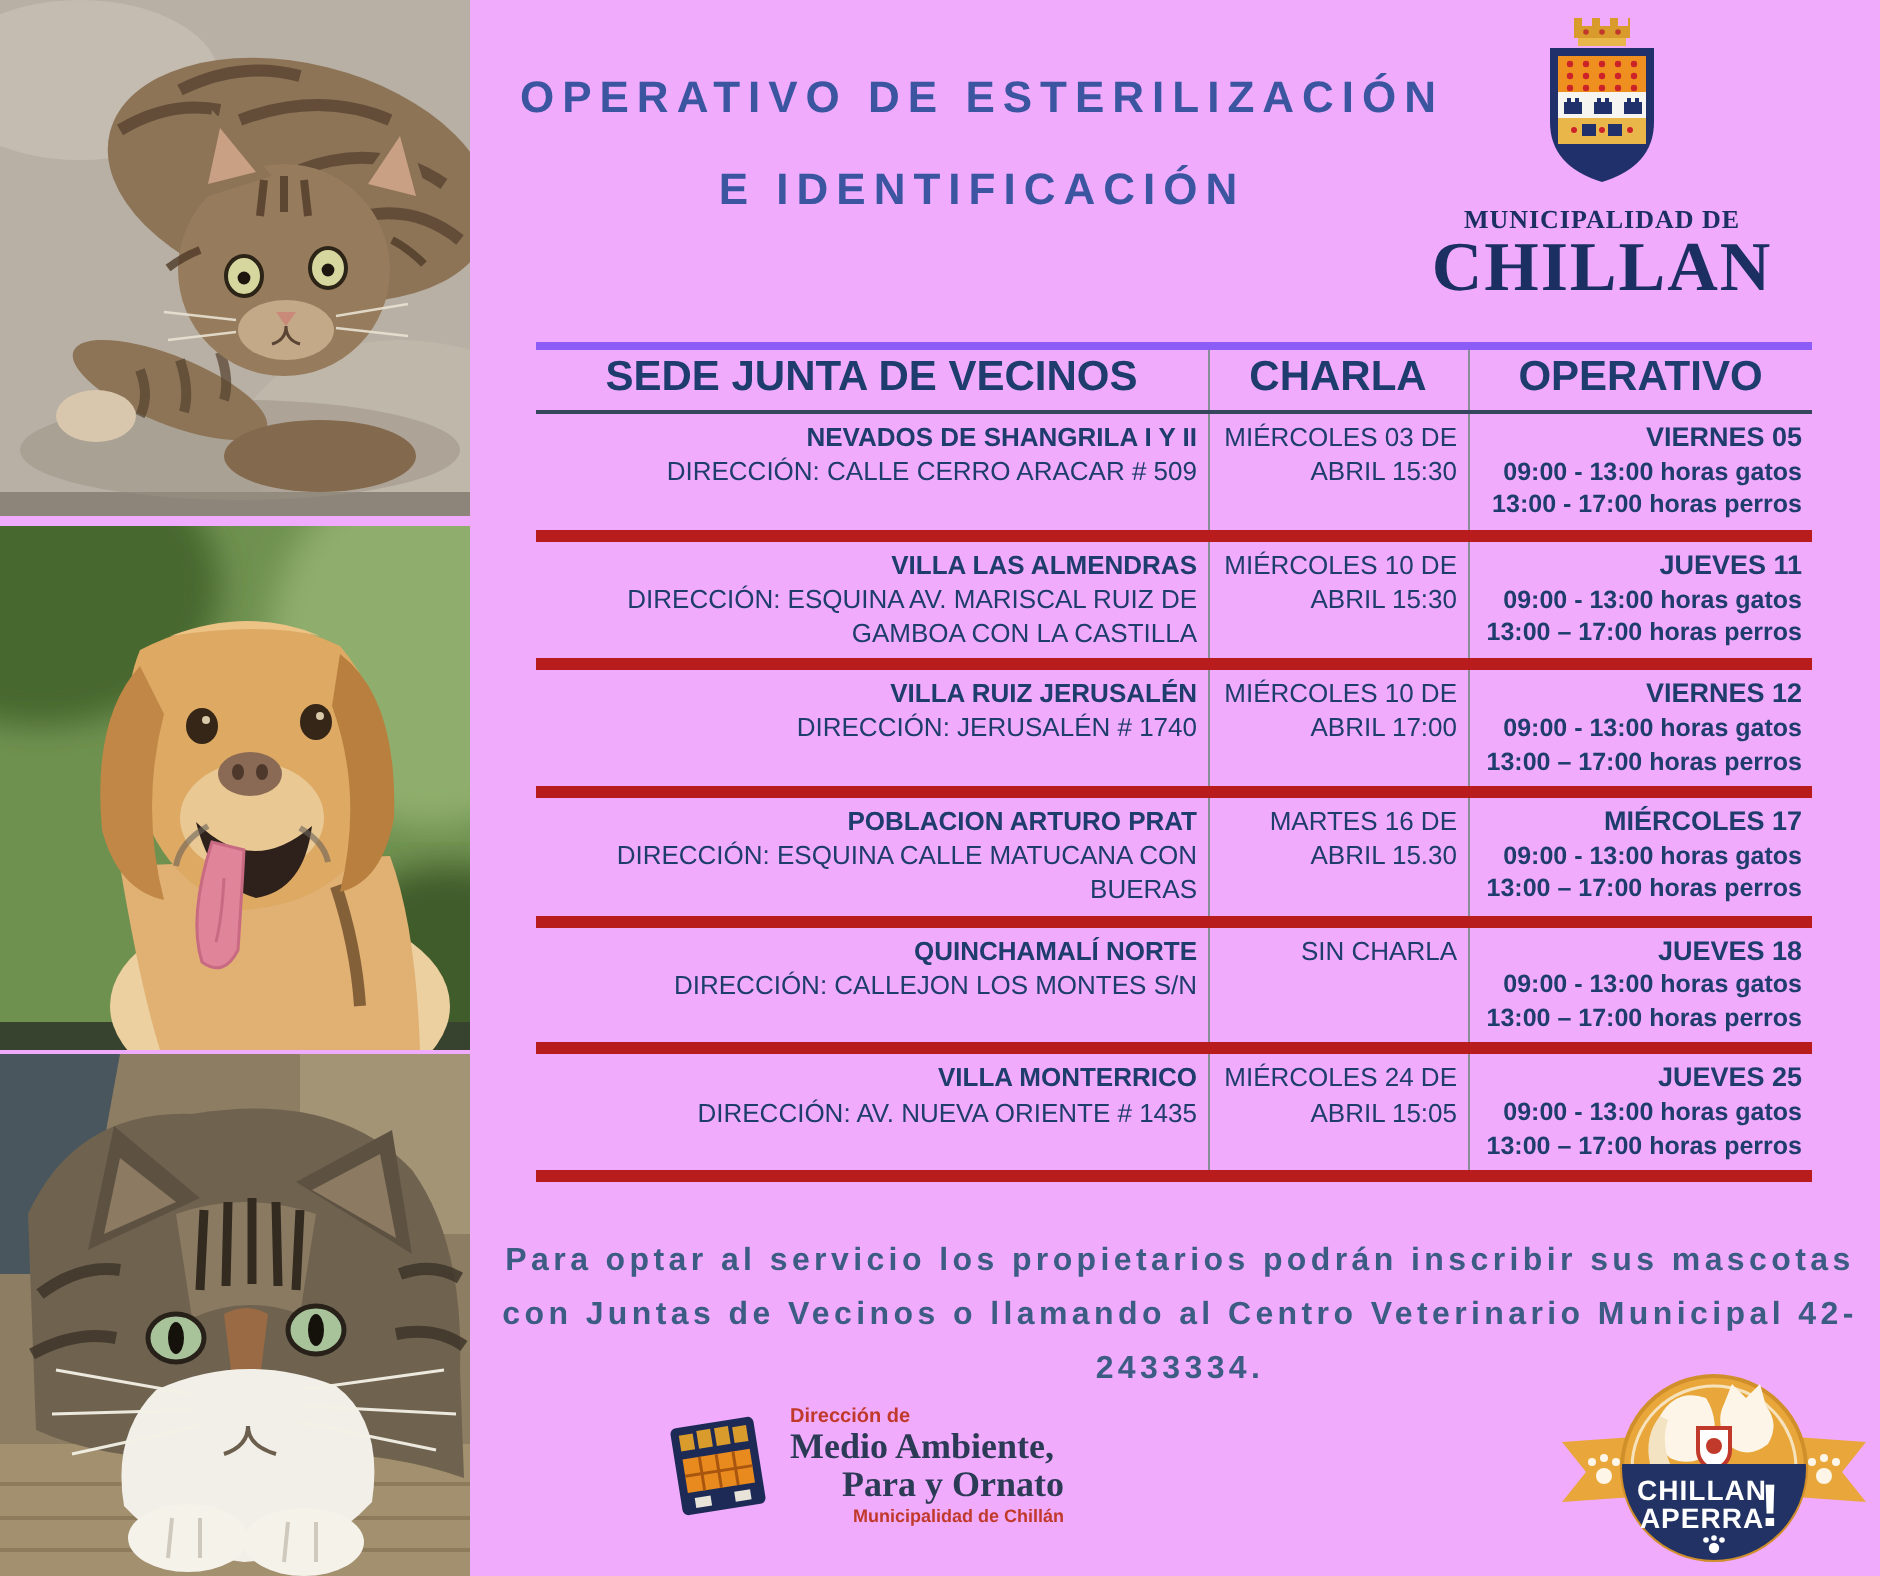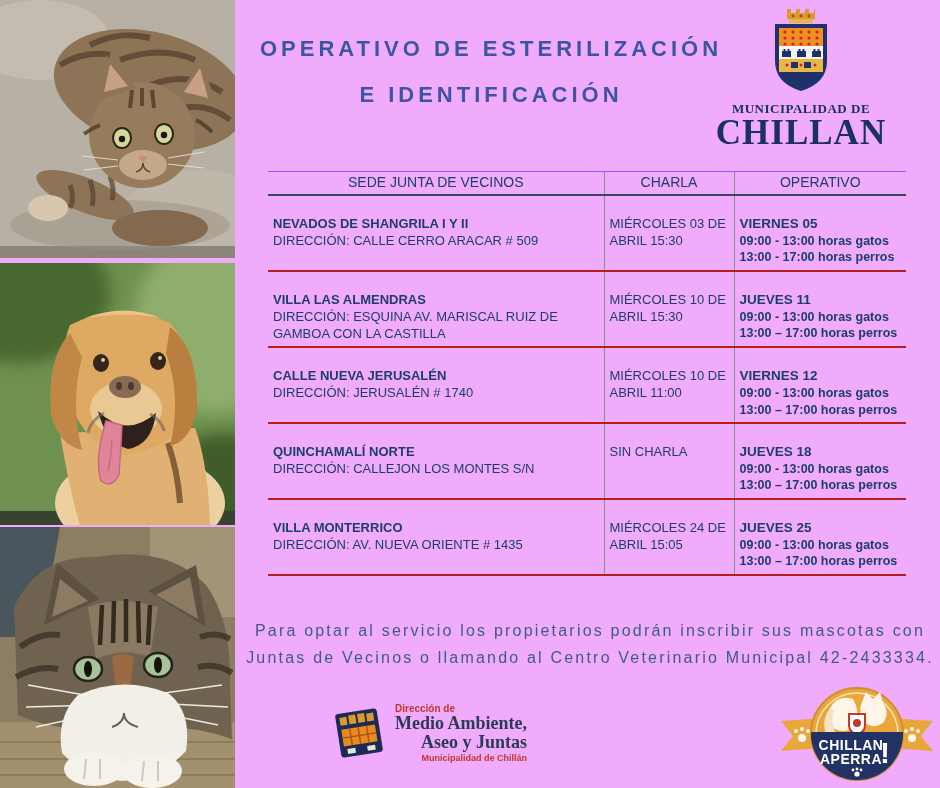--- a/index.html
+++ b/index.html
@@ -22,31 +22,31 @@
   
   .muni-logo { position:absolute; left:708px; top:6px; width:186px; text-align:center; }
   .muni-top { font-family:"Liberation Serif", serif; font-size:13px; font-weight:700; color:#1b2f63; letter-spacing:0.5px; margin-top:3px; }
   .muni-name { font-family:"Liberation Serif", serif; font-size:35px; font-weight:700; color:#1b2f63; letter-spacing:1px; margin-top:-4px; }
 
   
   table.schedule { position:absolute; left:268px; top:171px; width:638px; border-collapse:collapse; table-layout:fixed; color:#1e3c6e; }
   table.schedule col.c1 { width:336px; }
   table.schedule col.c2 { width:130px; }
   table.schedule col.c3 { width:172px; }
-  table.schedule th { font-size:14px; font-weight:400; padding:2px 2px 4px; border-top:1px solid #8b5cf6; border-bottom:2px solid #36465f; text-align:center; }
-  table.schedule td { vertical-align:top; text-align:left; padding:19px 5px 4px; border-bottom:2px solid #b91c1c; line-height:1.32; }
+  table.schedule th { font-size:21px; font-weight:700; padding:2px 2px 4px; border-top:4px solid #8b5cf6; border-bottom:2px solid #36465f; text-align:center; }
+  table.schedule td { vertical-align:top; text-align:right; padding:3px 5px 4px; border-bottom:6px solid #b91c1c; line-height:1.32; }
   table.schedule .col2b { border-left:1px solid #868d97; }
   .sede-name { font-size:13px; font-weight:700; }
   .sede-dir  { font-size:13px; font-weight:400; }
   .charla    { font-size:13px; }
   .op-day    { font-size:13.5px; font-weight:700; }
   .op-hours  { font-size:12.5px; font-weight:700; }
 
   
-  .note { position:absolute; left:244px; top:617px; width:692px; text-align:center; color:#3d5c84; font-size:16px; font-weight:400; letter-spacing:2.2px; line-height:1.7; }
+  .note { position:absolute; left:244px; top:617px; width:692px; text-align:center; color:#3d5c84; font-size:16px; font-weight:700; letter-spacing:2.2px; line-height:1.7; }
 
   
   .dept-logo { position:absolute; left:332px; top:703px; display:flex; align-items:flex-start; }
   .dept-text { margin-left:9px; }
   .dept-pre { color:#c0392b; font-size:10px; font-weight:700; }
   .dept-l1, .dept-l2 { font-family:"Liberation Serif", serif; font-size:18px; font-weight:700; color:#2b3a55; line-height:1.05; }
   .dept-l2 { padding-left:26px; }
   .dept-sub { color:#c0392b; font-size:9px; font-weight:700; text-align:right; margin-top:1px; }
 
   
@@ -284,26 +284,38 @@
           </td>
         <td class="col2b charla">MIÉRCOLES 10 DE ABRIL 15:30</td>
         <td class="col2b">
             <div class="op-day">JUEVES 11</div>
             <div class="op-hours">09:00 - 13:00 horas gatos</div>
             <div class="op-hours">13:00 – 17:00 horas perros</div>
           </td>
       </tr>
       <tr>
         <td>
-            <div class="sede-name">CALLE NUEVA JERUSALÉN</div>
+            <div class="sede-name">VILLA RUIZ JERUSALÉN</div>
             <div class="sede-dir">DIRECCIÓN: JERUSALÉN # 1740</div>
           </td>
-        <td class="col2b charla">MIÉRCOLES 10 DE ABRIL 11:00</td>
+        <td class="col2b charla">MIÉRCOLES 10 DE ABRIL 17:00</td>
         <td class="col2b">
             <div class="op-day">VIERNES 12</div>
+            <div class="op-hours">09:00 - 13:00 horas gatos</div>
+            <div class="op-hours">13:00 – 17:00 horas perros</div>
+          </td>
+      </tr>
+      <tr>
+        <td>
+            <div class="sede-name">POBLACION ARTURO PRAT</div>
+            <div class="sede-dir">DIRECCIÓN: ESQUINA CALLE MATUCANA CON BUERAS</div>
+          </td>
+        <td class="col2b charla">MARTES 16 DE ABRIL 15.30</td>
+        <td class="col2b">
+            <div class="op-day">MIÉRCOLES 17</div>
             <div class="op-hours">09:00 - 13:00 horas gatos</div>
             <div class="op-hours">13:00 – 17:00 horas perros</div>
           </td>
       </tr>
       <tr>
         <td>
             <div class="sede-name">QUINCHAMALÍ NORTE</div>
             <div class="sede-dir">DIRECCIÓN: CALLEJON LOS MONTES S/N</div>
           </td>
         <td class="col2b charla">SIN CHARLA</td>
@@ -347,21 +359,21 @@
             <path d="M27,24 V41"></path>
             <path d="M35.5,24 V41"></path>
         </g>
         <rect x="13" y="44" width="8" height="5" fill="#e8e4da"></rect>
           <rect x="33" y="44" width="8" height="5" fill="#e8e4da"></rect>
       </g>
     </svg>
     <div class="dept-text">
       <div class="dept-pre">Dirección de</div>
       <div class="dept-l1">Medio Ambiente,</div>
-      <div class="dept-l2">Aseo y Juntas</div>
+      <div class="dept-l2">Para y Ornato</div>
       <div class="dept-sub">Municipalidad de Chillán</div>
     </div>
   </div>
 
   <div class="badge-wrap">
     <svg width="158" height="102" viewBox="0 0 158 102">
       <defs>
           <clipPath id="bcirc">
             <circle cx="79" cy="50" r="46"></circle>
           </clipPath>

